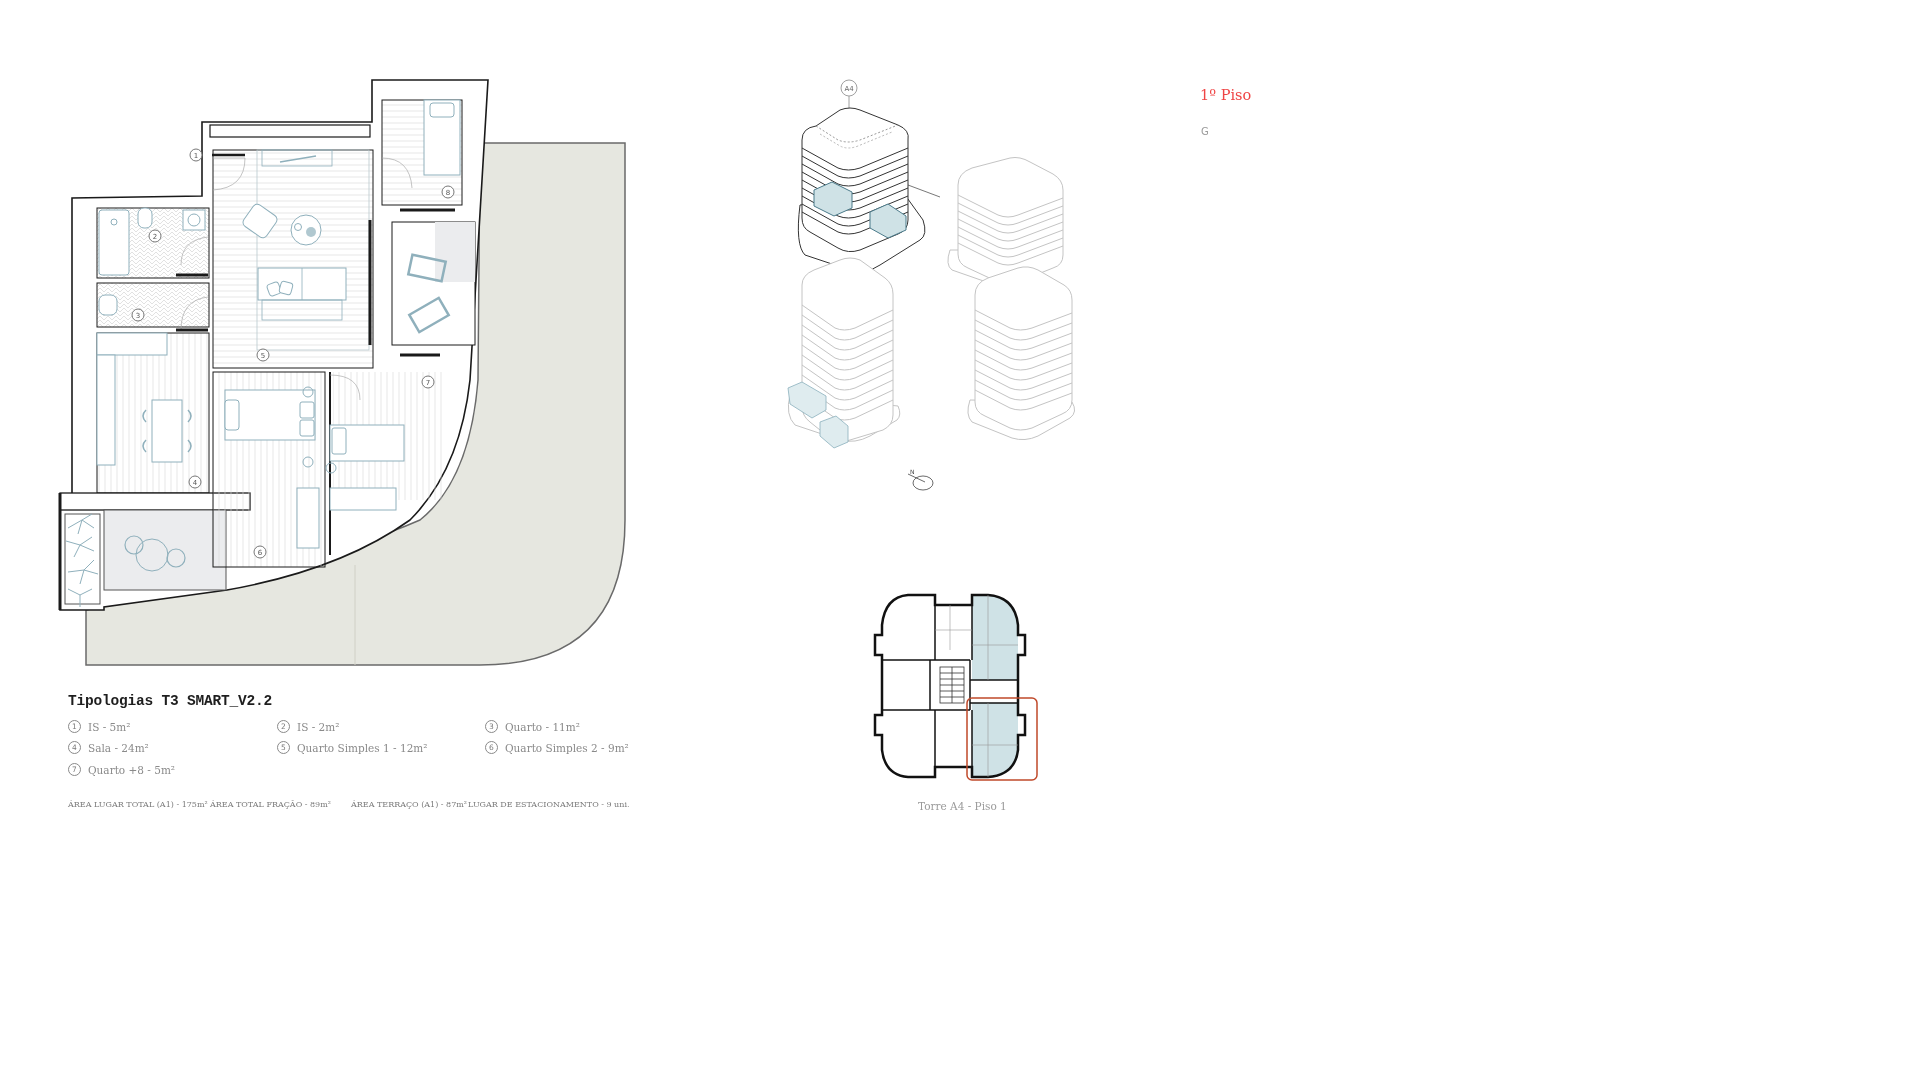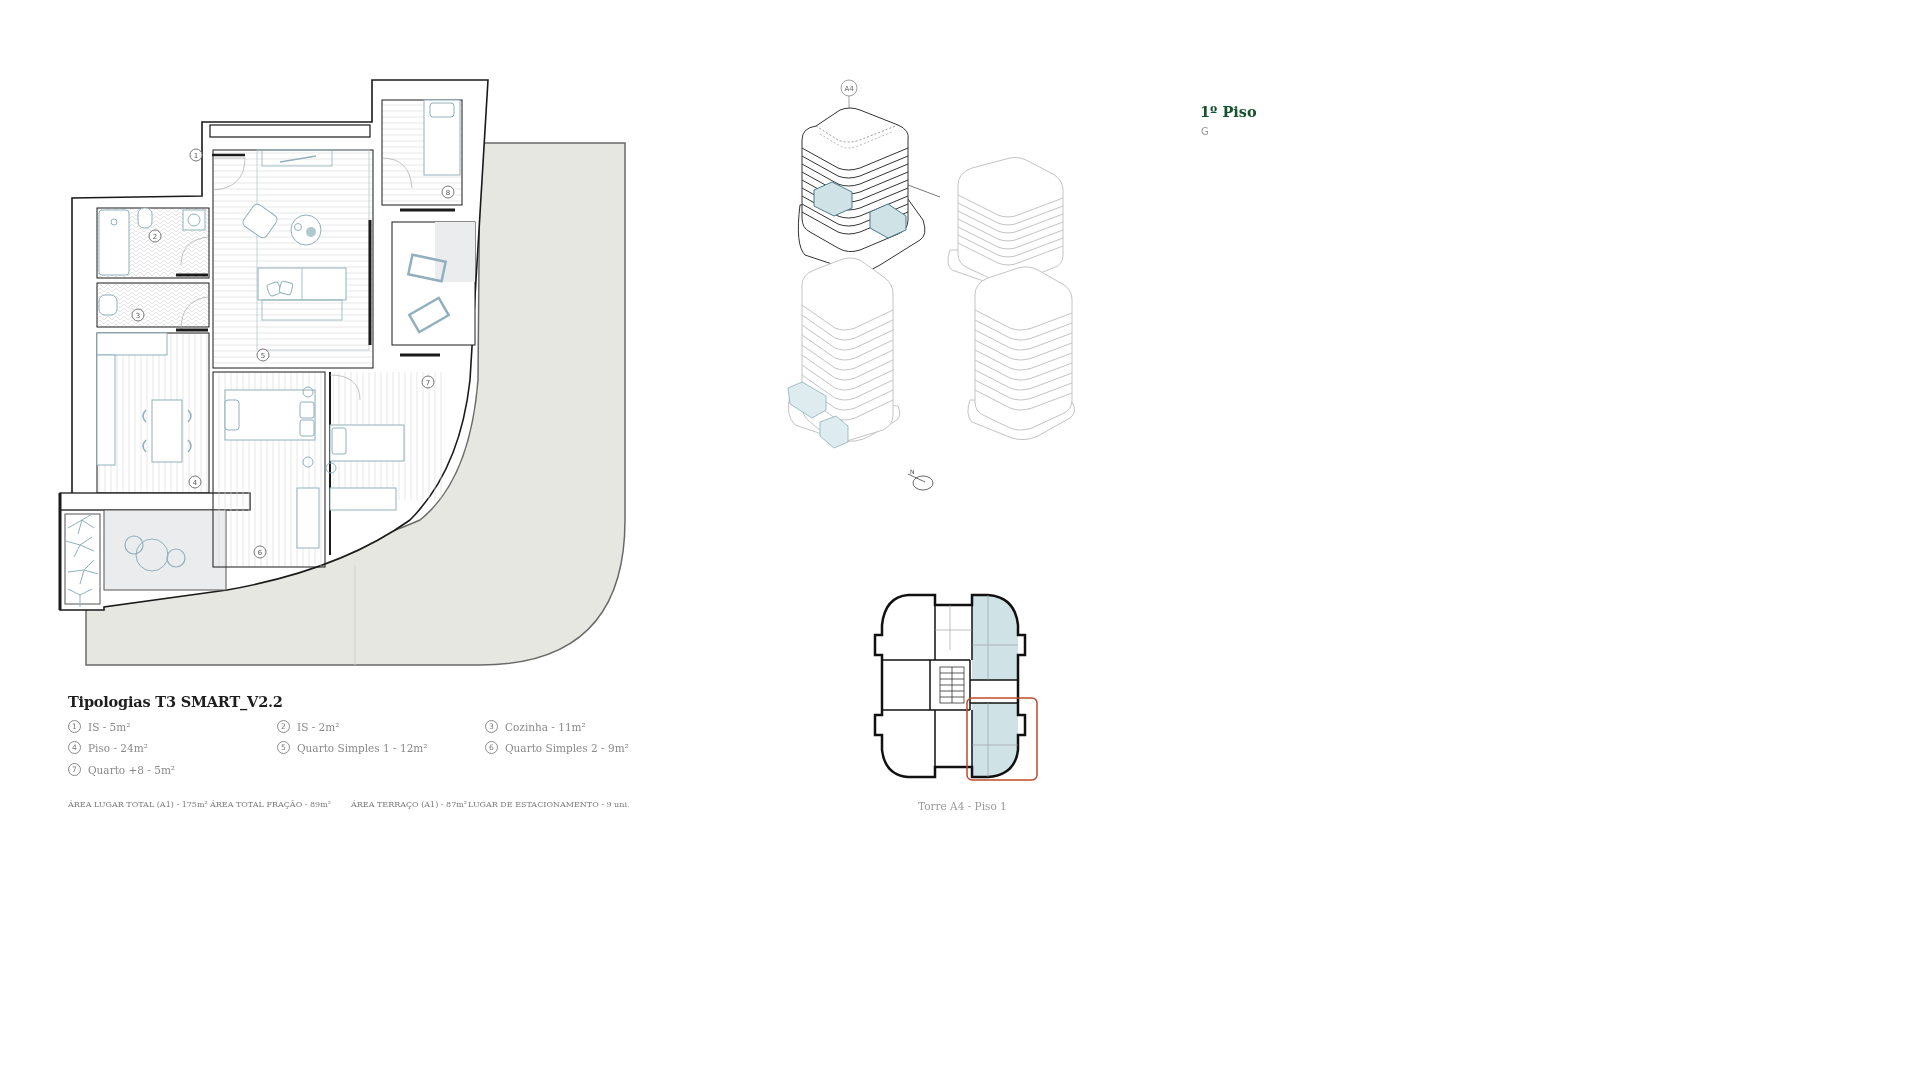--- a/index.html
+++ b/index.html
@@ -1,27 +1,27 @@
 <!DOCTYPE html>
 <html><head>
 <meta charset="utf-8">
 <style>
   html,body{margin:0;padding:0;background:#ffffff;}
   body{width:1920px;height:1080px;position:relative;overflow:hidden;font-family:"DejaVu Serif","Liberation Serif",serif;color:#222;}
   .abs{position:absolute;}
   #floorplan{left:0;top:0;}
   #iso{left:780px;top:70px;}
   #miniplan{left:870px;top:585px;}
-  .title{left:68px;top:693px;font-size:14.5px;font-weight:bold;color:#1e1e1e;letter-spacing:-0.2px;}
+  .title{left:68px;top:693px;font-size:14.5px;font-weight:bold;color:#1e1e1e;letter-spacing:-0.2px;font-family:Liberation Mono, monospace;}
   .legend{left:68px;top:720px;width:600px;}
   .leg-item{position:absolute;display:flex;align-items:center;font-size:10.5px;color:#8a8a8a;white-space:nowrap;}
   .num{display:inline-flex;align-items:center;justify-content:center;width:11px;height:11px;border:1px solid #8a8a8a;border-radius:50%;font-size:7.5px;margin-right:7px;color:#7a7a7a;font-family:"DejaVu Sans","Liberation Sans",sans-serif;}
   .areas{left:68px;top:800px;font-size:8px;color:#7a7a7a;font-family:"DejaVu Serif","Liberation Serif",serif;white-space:nowrap;}
   .areas span{position:absolute;top:0;}
-  .piso{left:1200px;top:103px;font-size:14.5px;font-weight:bold;color:#14532d;}
+  .piso{left:1200px;top:87px;font-size:14.5px;font-weight:normal;color:#ef4444;}
   .piso-sub{left:1201px;top:126px;font-size:10px;color:#9a9a9a;font-family:"DejaVu Sans","Liberation Sans",sans-serif;}
   .caption{left:918px;top:800px;font-size:10.5px;color:#9a9a9a;text-align:right;}
 </style>
 </head>
 <body>
 
 <svg id="floorplan" class="abs" width="660" height="680" viewBox="0 0 660 680">
   <defs>
     <pattern id="hlines" width="6" height="6" patternUnits="userSpaceOnUse">
       <line x1="0" y1="3" x2="6" y2="3" stroke="#d6d6d6" stroke-width="0.6"></line>
@@ -166,25 +166,25 @@
   <div class="leg-item" style="left:0;top:0">
       <span class="num">1</span>
       <span>IS - 5m²</span>
     </div>
   <div class="leg-item" style="left:209px;top:0">
       <span class="num">2</span>
       <span>IS - 2m²</span>
     </div>
   <div class="leg-item" style="left:417px;top:0">
       <span class="num">3</span>
-      <span>Cozinha - 11m²</span>
+      <span>Quarto - 11m²</span>
     </div>
   <div class="leg-item" style="left:0;top:21px">
       <span class="num">4</span>
-      <span>Piso - 24m²</span>
+      <span>Sala - 24m²</span>
     </div>
   <div class="leg-item" style="left:209px;top:21px">
       <span class="num">5</span>
       <span>Quarto Simples 1 - 12m²</span>
     </div>
   <div class="leg-item" style="left:417px;top:21px">
       <span class="num">6</span>
       <span>Quarto Simples 2 - 9m²</span>
     </div>
   <div class="leg-item" style="left:0;top:43px">

